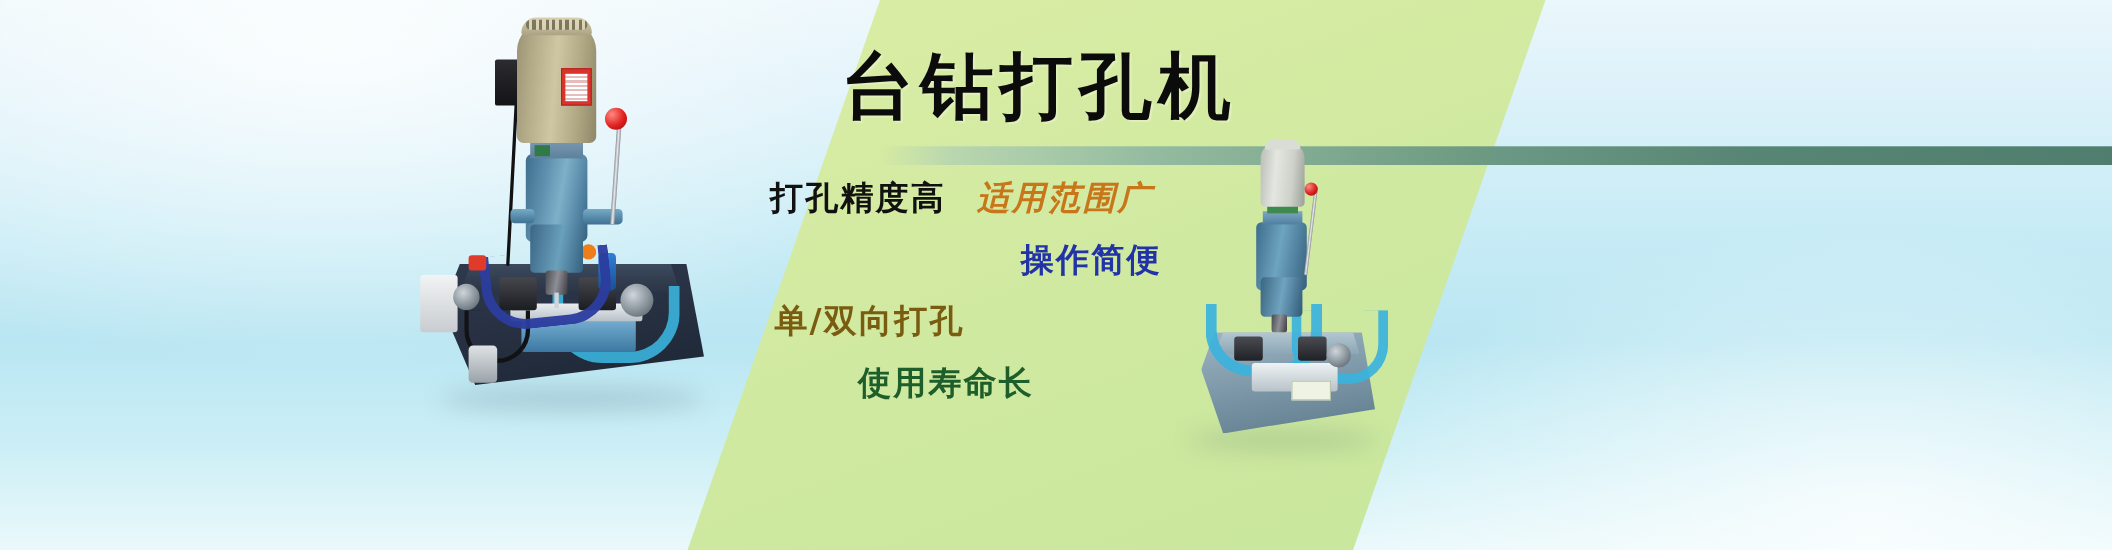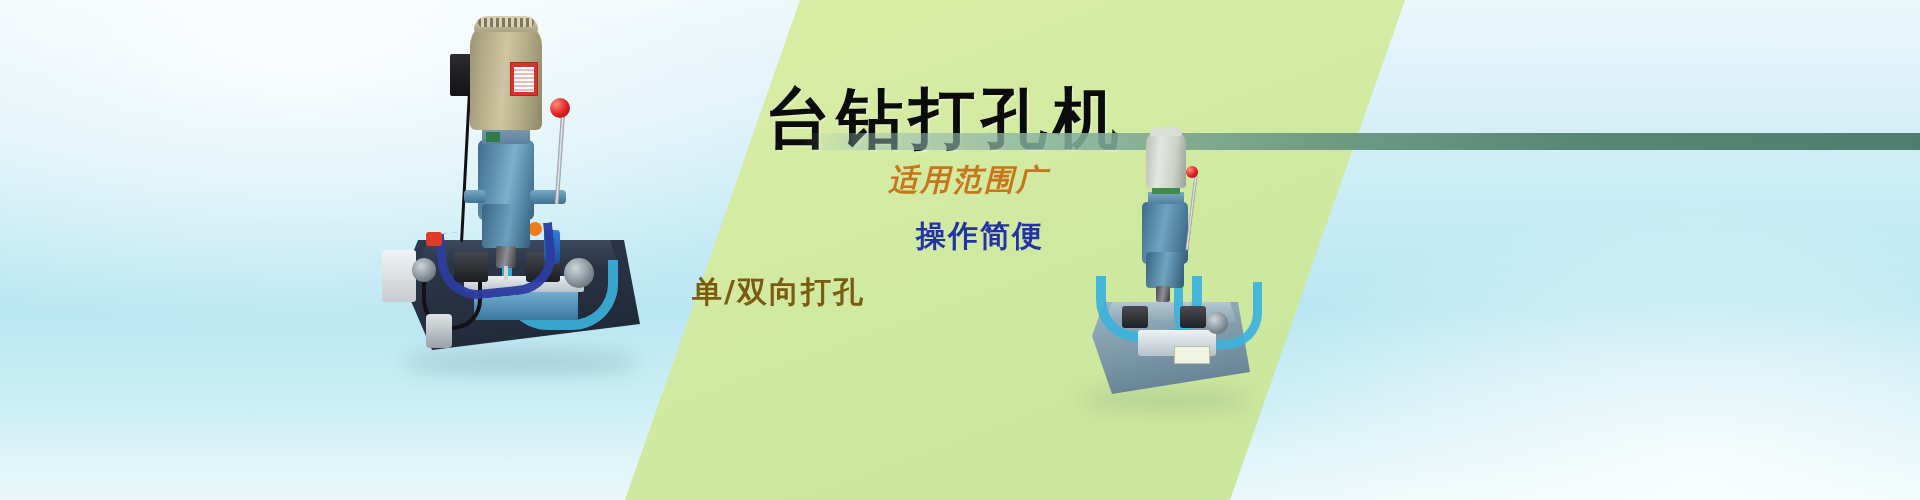--- a/index.html
+++ b/index.html
@@ -41,37 +41,36 @@
   }
 
   
   .title{
     position:absolute;left:765px;top:42px;
     font-family:"DejaVu Serif","Liberation Serif",serif;
     font-weight:bold;font-size:66px;line-height:72px;
     letter-spacing:6px;color:#0b0b0b;
     text-shadow:2px 2px 0 rgba(255,255,255,.25);
     white-space:nowrap;
-    margin-top:40px;
   }
 
   
   .features{position:absolute;left:640px;top:160px;width:560px;}
   .frow{position:relative;height:56px;white-space:nowrap;}
   .feat{
     position:absolute;
     font-family:"DejaVu Serif","Liberation Serif",serif;
     font-weight:bold;font-size:30px;letter-spacing:2px;
     white-space:nowrap;
   }
   .f1{left:60px;top:0;}
   .f2{left:248px;top:0;font-style:italic;}
   .f3{left:140px;top:0;}
-  .f4{left:276px;top:0;}
-  .f5{left:52px;top:0;}
+  .f4{left:288px;top:0;}
+  .f5{left:64px;top:0;}
   .f6{left:234px;top:0;}
   .f7{left:140px;top:0;}
 
   
   .machine-left{position:absolute;left:378px;top:14px;width:262px;height:348px;}
   .machine-right{position:absolute;left:1078px;top:130px;width:176px;height:270px;}
 
   .shape{position:absolute;}
   
   .ml-motor{left:92px;top:6px;width:72px;height:110px;border-radius:26px 26px 6px 6px;
@@ -209,31 +208,35 @@
     <div class="shape ml-knob"></div>
   </div>
 
   <div class="title">台钻打孔机</div>
 
   <div class="divider"></div>
 
   <div class="features">
 
     <div class="frow">
+      <span class="feat f1" style="color:#111111">打孔精度高</span>
       <span class="feat f2" style="color:#c8761a">适用范围广</span>
     </div>
 
     <div class="frow">
       <span class="feat f4" style="color:#2233a8">操作简便</span>
     </div>
 
     <div class="frow">
       <span class="feat f5" style="color:#7a5c10">单/双向打孔</span>
     </div>
 
+    <div class="frow">
+      <span class="feat f7" style="color:#1d5e2a">使用寿命长</span>
+    </div>
 
   </div>
 
   <div class="shadow sh-right"></div>
   <div class="machine-right">
     <div class="shape mr-base"></div>
     <div class="shape mr-basetop"></div>
     <div class="shape mr-hose"></div>
     <div class="shape mr-hose2"></div>
     <div class="shape mr-table"></div>

